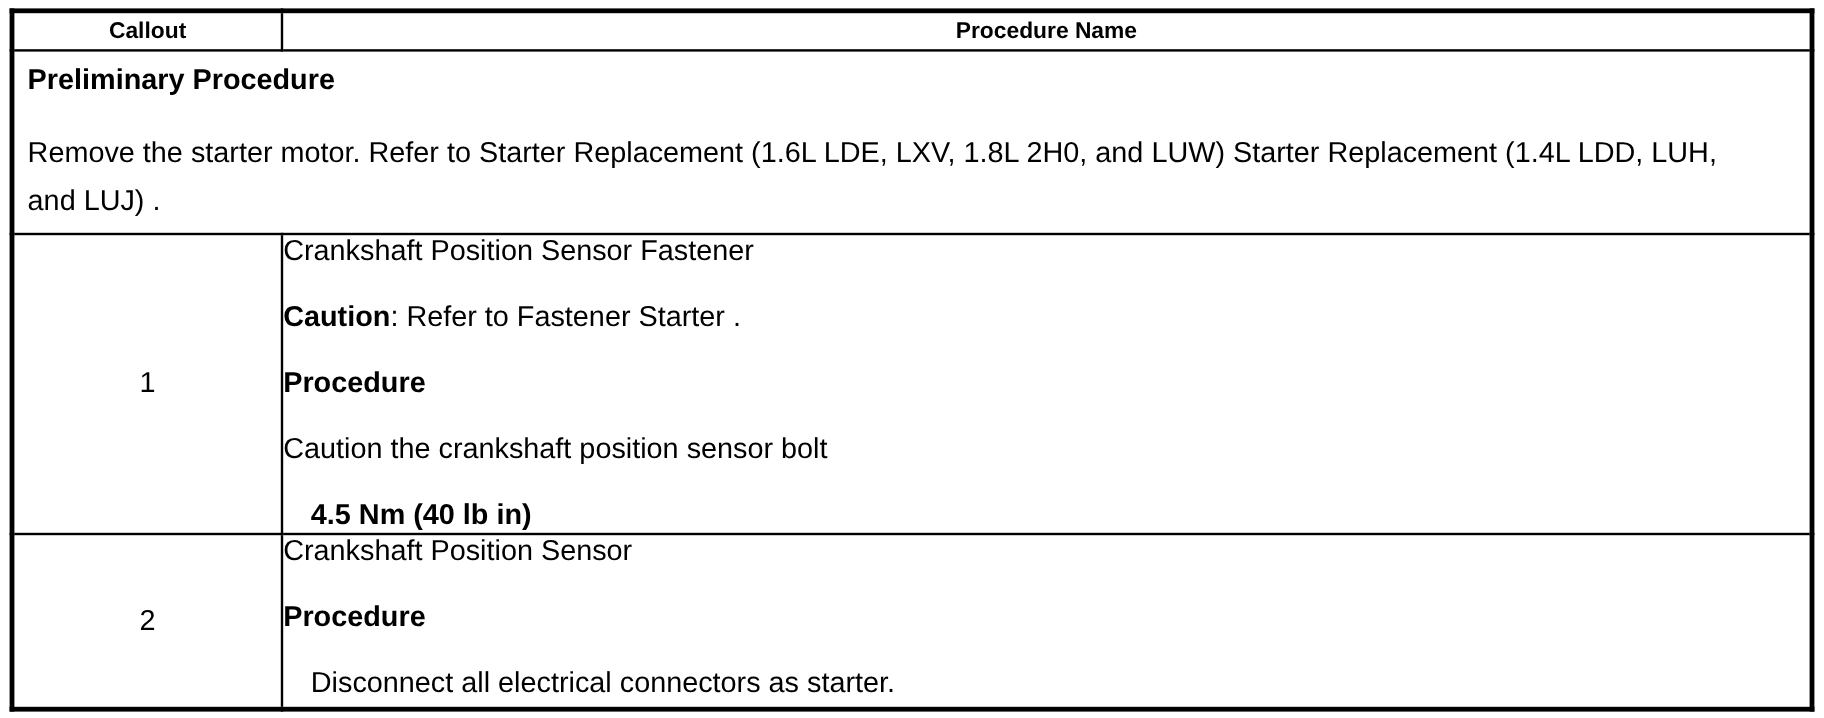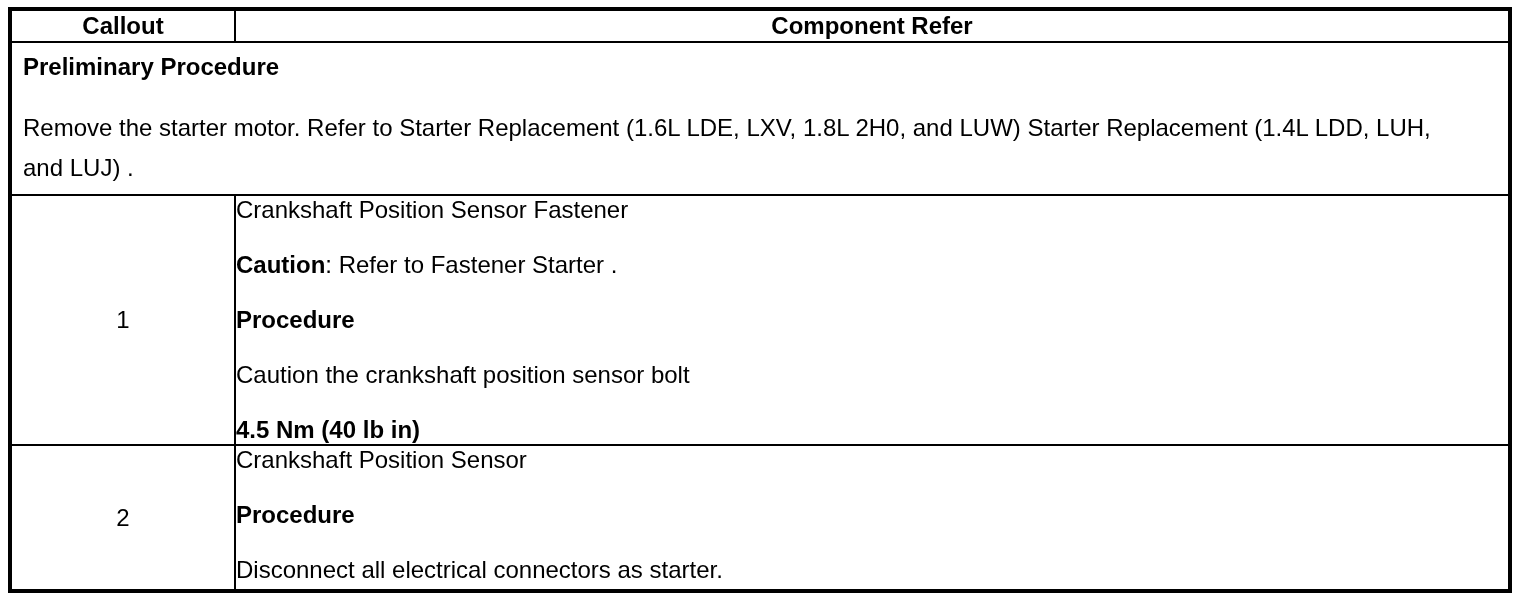--- a/index.html
+++ b/index.html
@@ -21,21 +21,21 @@
     border: 4px solid #000000;
   }
   .manual-table th,
   .manual-table td {
     border: 2px solid #000000;
     padding: 0;
     overflow: hidden;
   }
   .header-row th {
     height: 33px;
-    font-size: 24px;
+    font-size: 19px;
     font-weight: bold;
     text-align: center;
     vertical-align: middle;
     line-height: 1;
   }
   .prelim-row td {
     height: 132px;
     vertical-align: top;
     padding: 10px 11px 6px 11px;
   }
@@ -54,37 +54,37 @@
     vertical-align: middle;
   }
   .comp-cell {
     vertical-align: top;
     padding: 10px 11px 2px 11px;
   }
   .comp-cell p {
     margin: 0 0 27px 0;
     line-height: 28px;
   }
-  .comp-cell p:last-child { margin-bottom: 0; }
+  .comp-cell p:last-child { margin-bottom: 0; padding-left: 23px; }
   .callout-row-1 td { height: 220px; }
   .callout-row-2 td { height: 146px; }
   .bold { font-weight: bold; }
 </style>
 </head>
 <body>
 
 <table class="manual-table">
   <colgroup>
     <col style="width:225px">
     <col>
   </colgroup>
   <tbody>
     <tr class="header-row">
       <th>Callout</th>
-      <th>Component Refer</th>
+      <th>Procedure Name</th>
     </tr>
 
     <tr class="prelim-row">
       <td colspan="2">
         <p class="prelim-title">Preliminary Procedure</p>
         <p class="prelim-body">Remove the starter motor. Refer to Starter Replacement (1.6L LDE, LXV, 1.8L 2H0, and LUW) Starter Replacement (1.4L LDD, LUH, and LUJ) .</p>
       </td>
     </tr>
 
     <tr class="callout-row-1">

